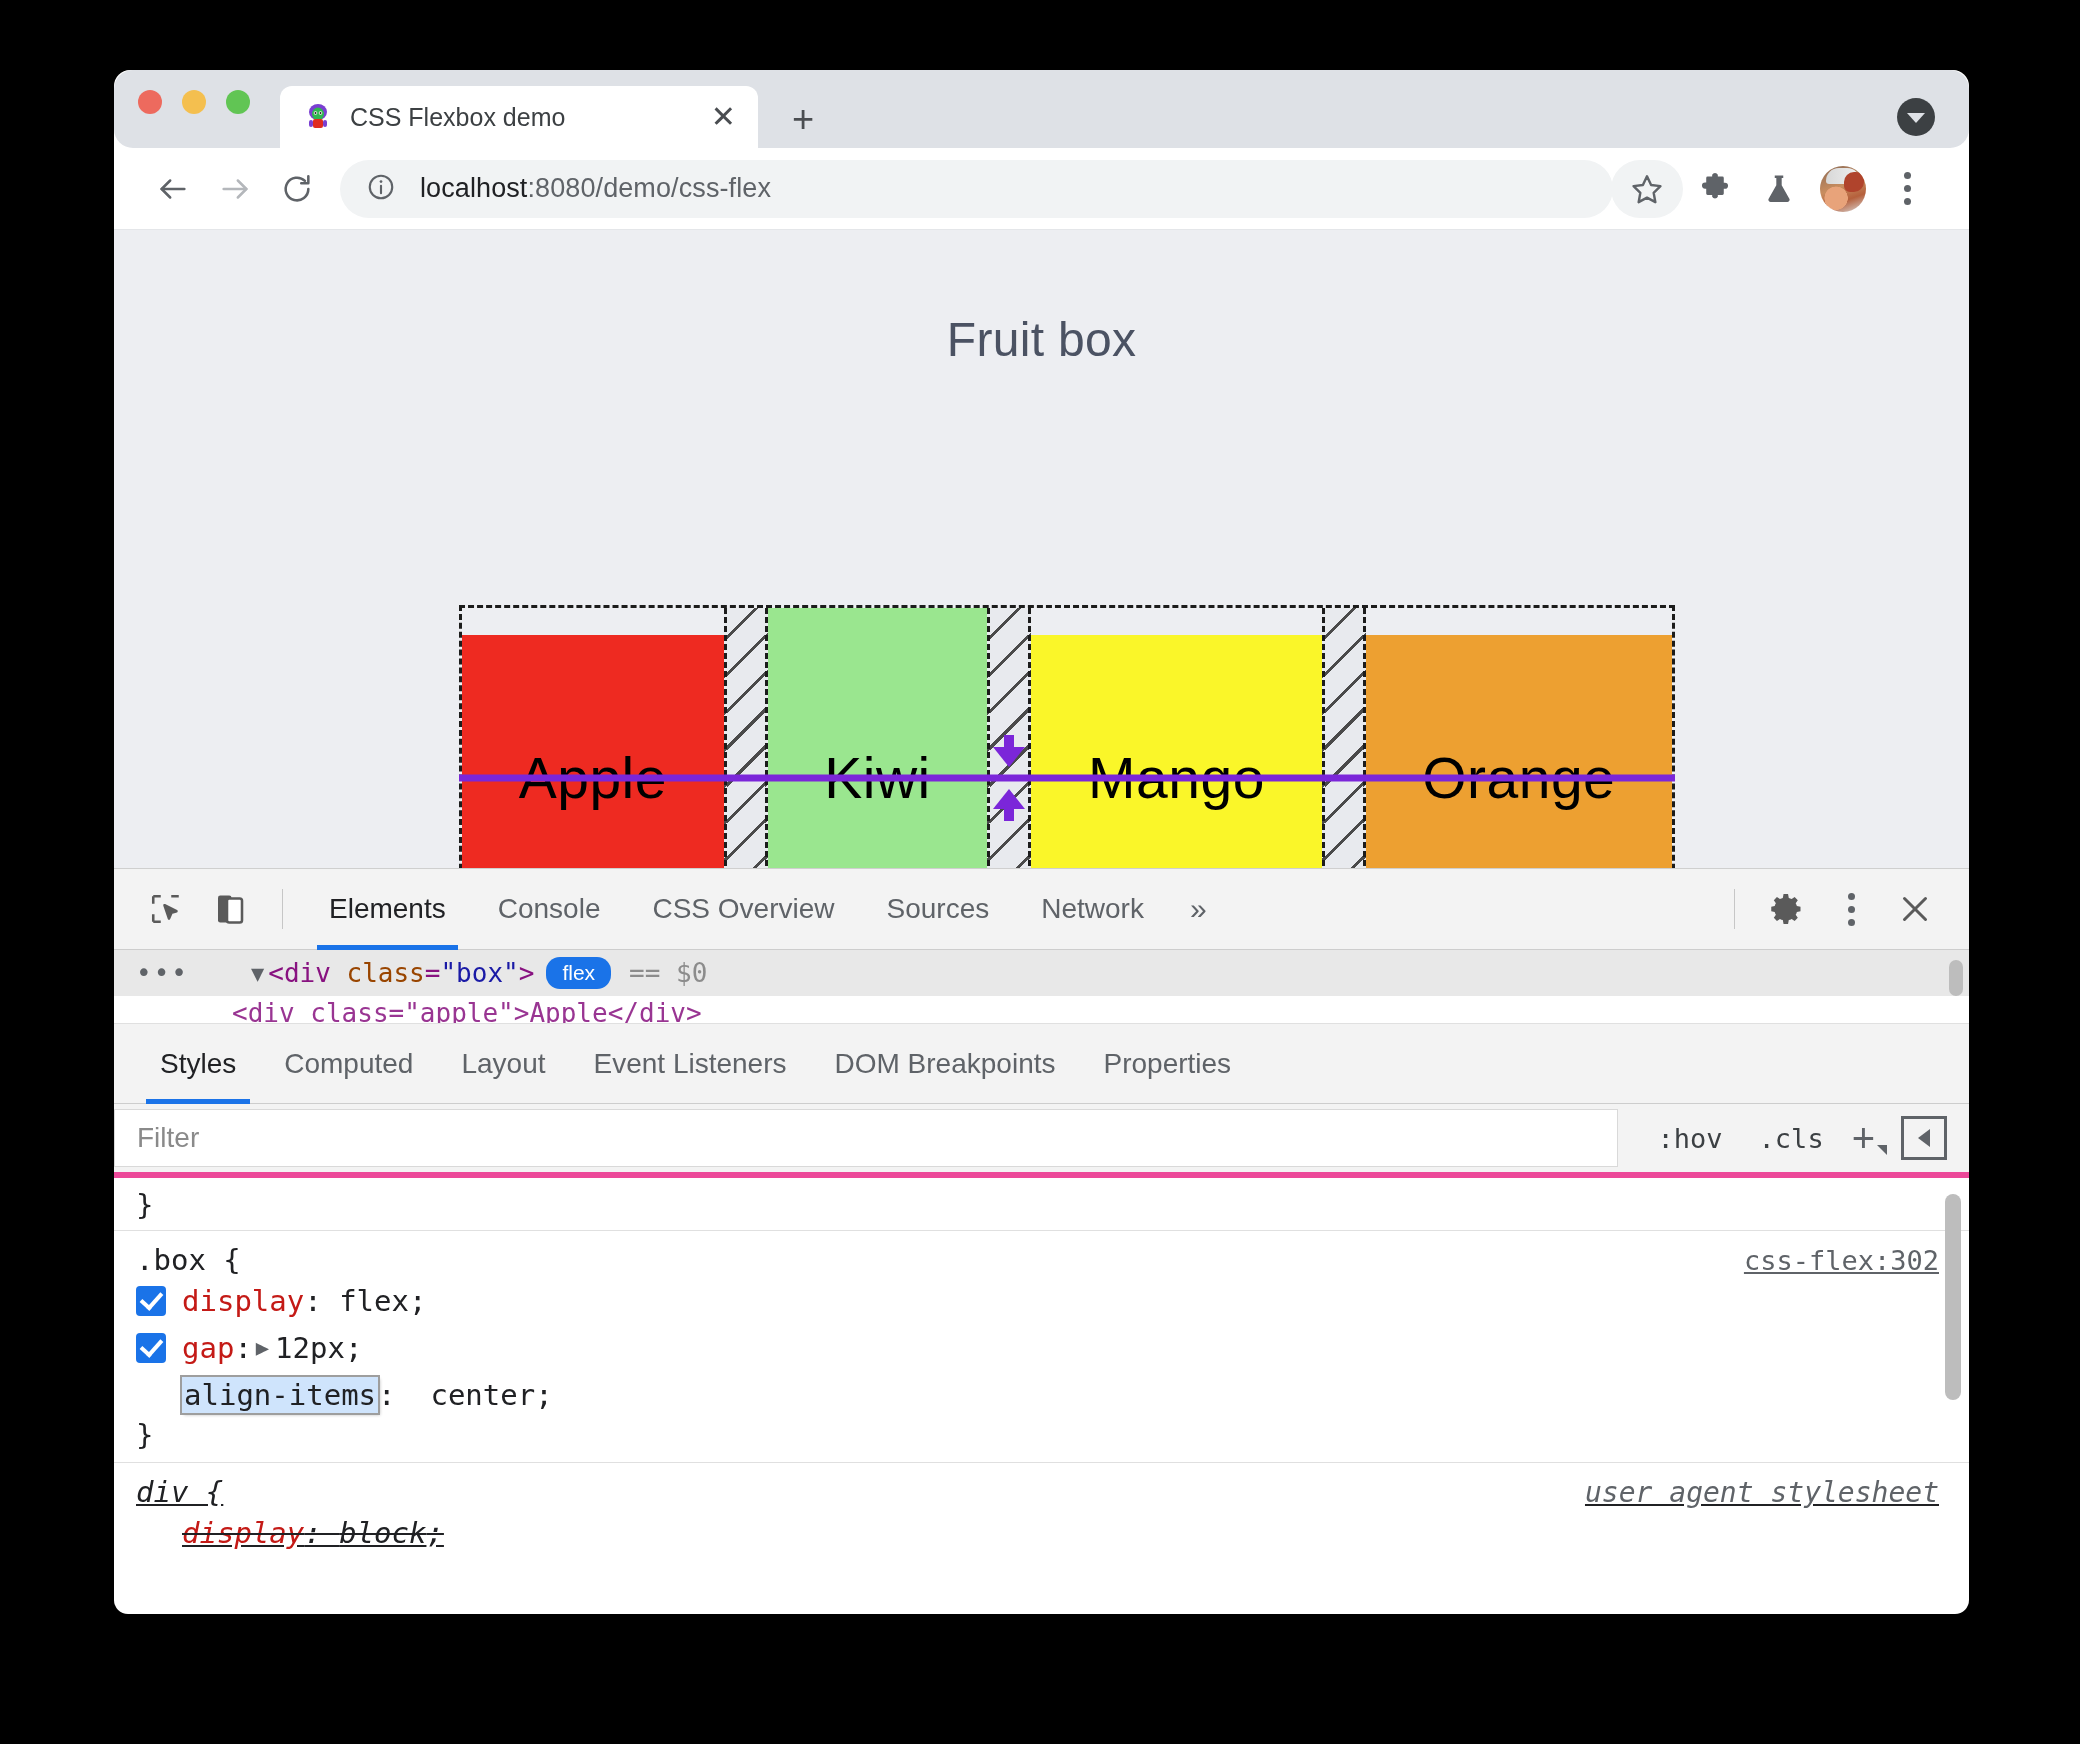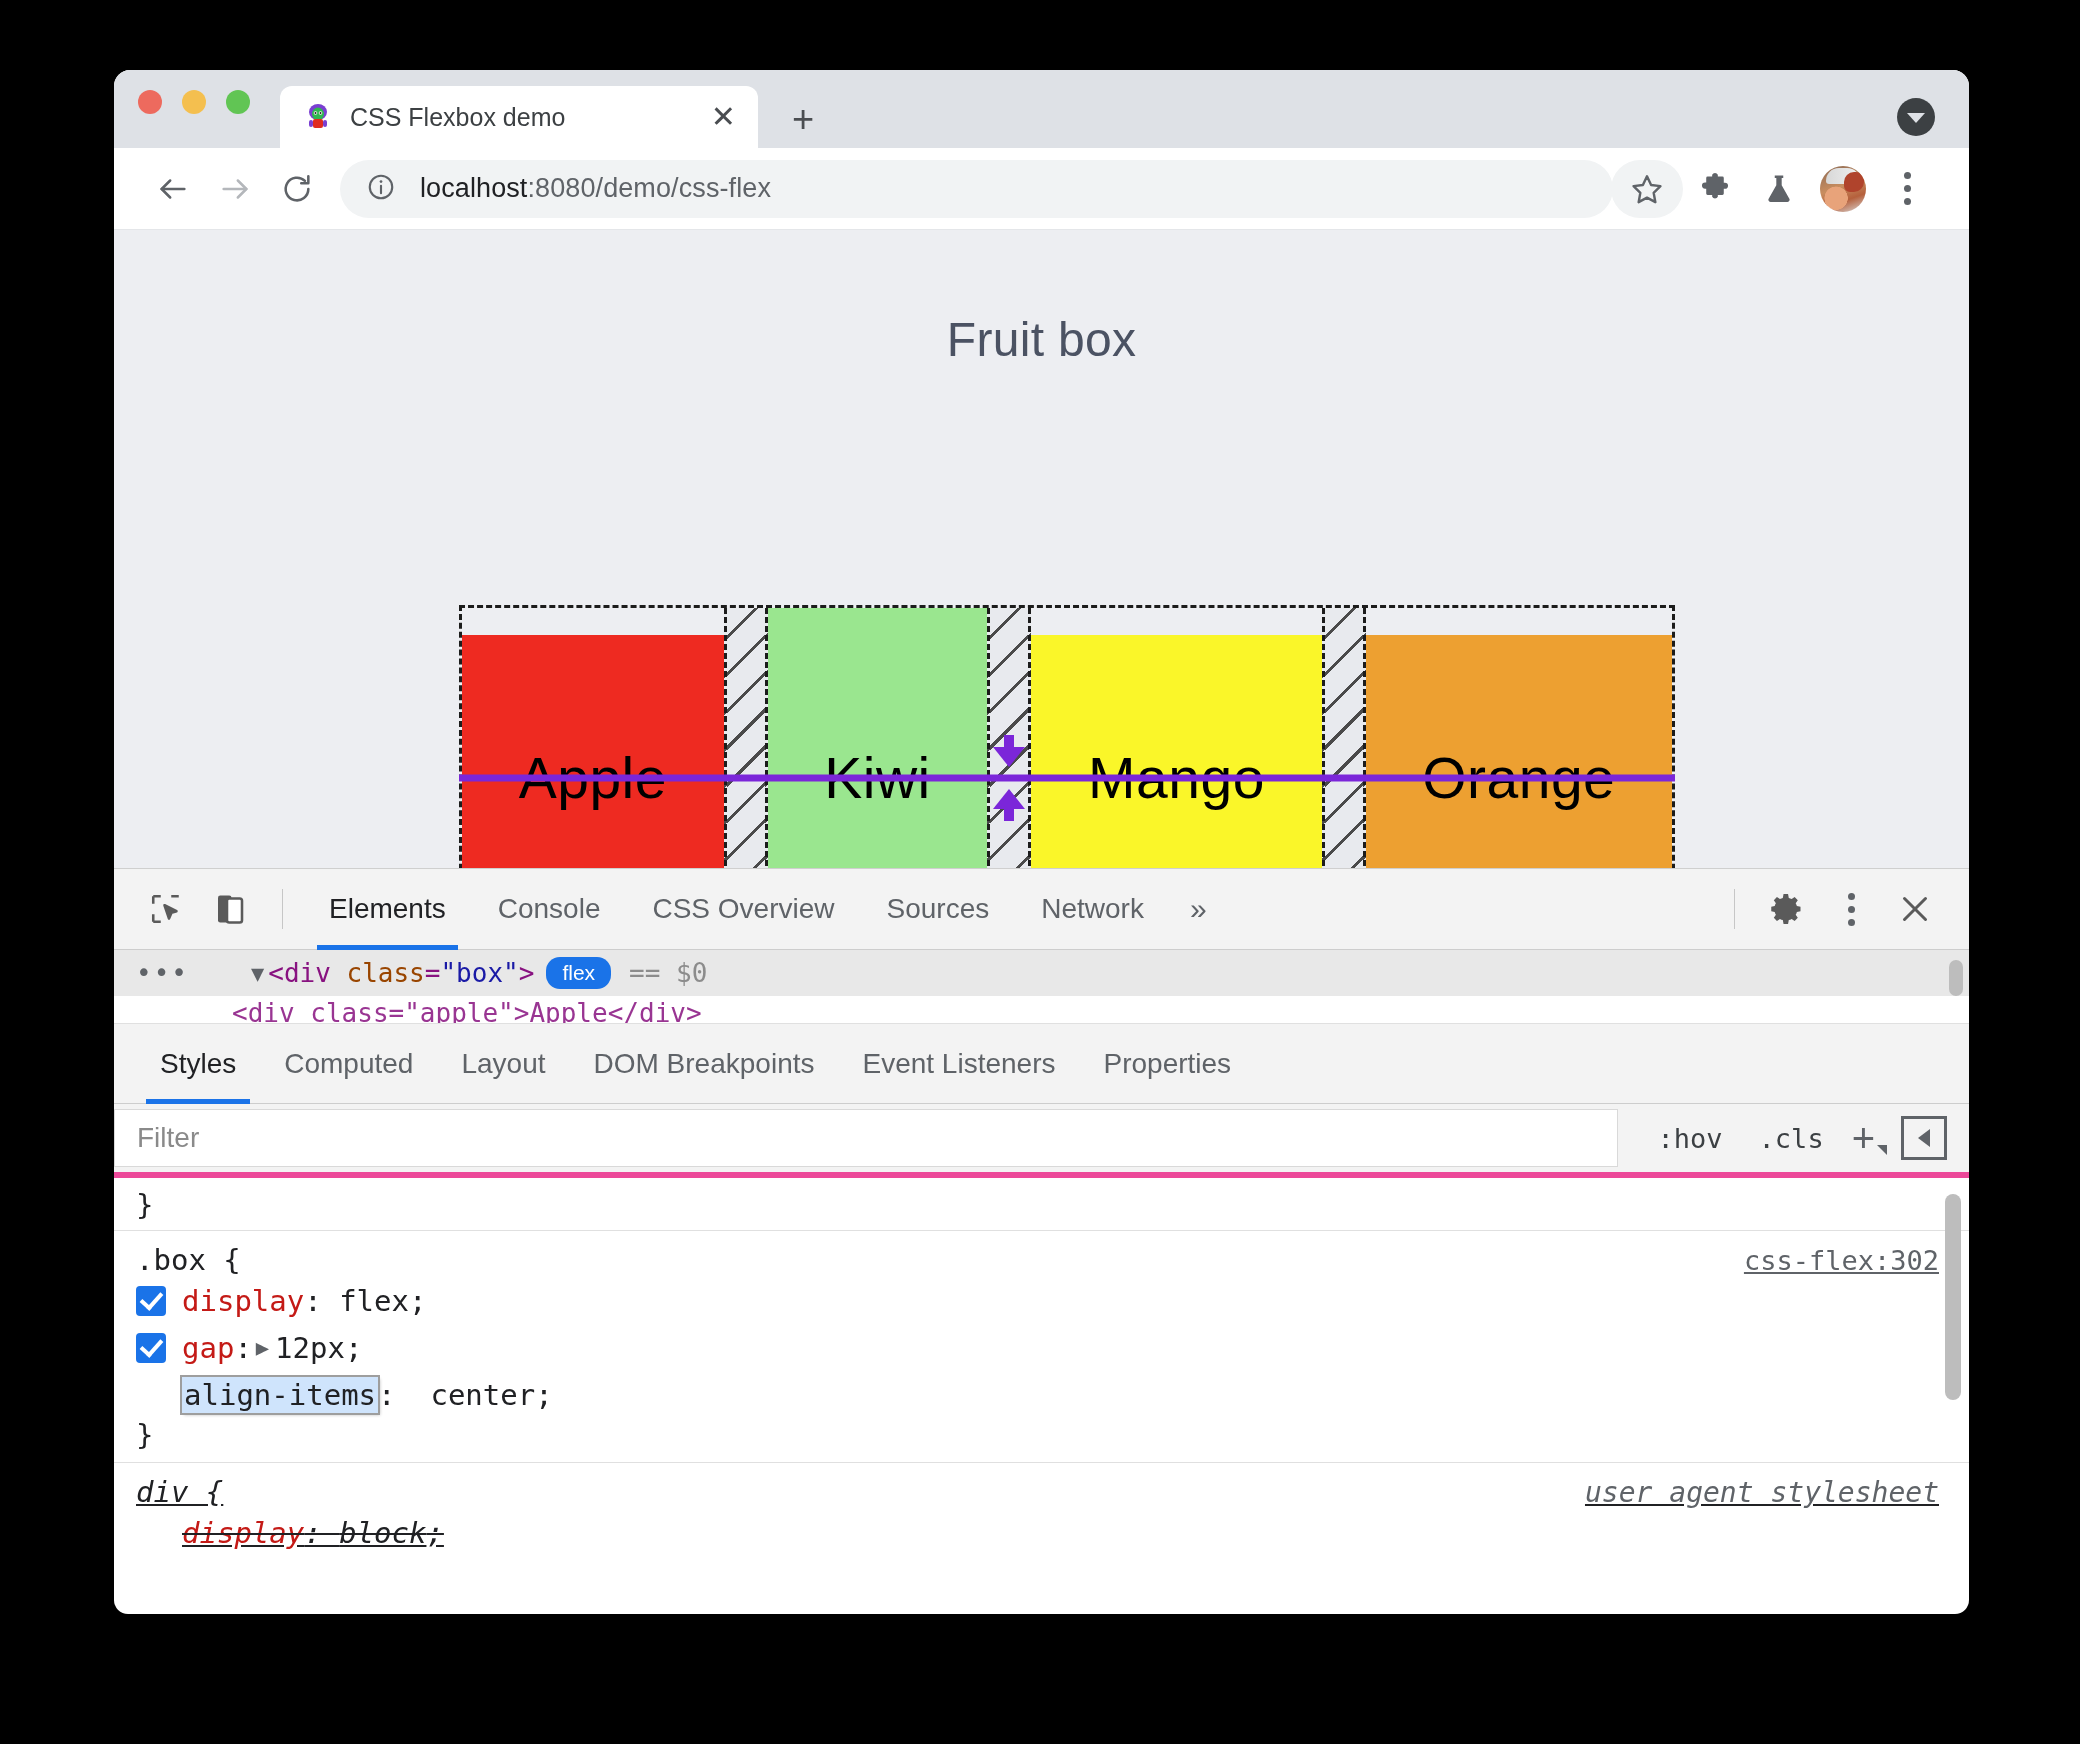--- a/index.html
+++ b/index.html
@@ -22,20 +22,21 @@
   }
 
   
   .tabstrip {
     height: 78px;
     background: #dee1e6;
     display: flex;
     align-items: flex-end;
     padding-left: 24px;
     position: relative;
+    border-radius: 19px;
   }
   .traffic { display: flex; gap: 20px; align-items: center; height: 78px; padding-bottom: 14px;}
   .dot { width: 24px; height: 24px; border-radius: 50%; }
   .dot.red { background: #ed6a5e; }
   .dot.yel { background: #f4bf4f; }
   .dot.grn { background: #61c554; }
 
   .tab {
     margin-left: 30px;
     width: 478px; height: 62px;
@@ -473,22 +474,22 @@
       <div class="dom-row dom-row2">
         <span class="tagc">&lt;div class="apple"&gt;Apple&lt;/div&gt;</span>
       </div>
       <span class="dom-scroll"></span>
     </div>
 
     <div class="sp-tabs">
       <span class="sp-tab active">Styles</span>
       <span class="sp-tab">Computed</span>
       <span class="sp-tab">Layout</span>
+      <span class="sp-tab">Event Listeners</span>
       <span class="sp-tab">DOM Breakpoints</span>
-      <span class="sp-tab">Event Listeners</span>
       <span class="sp-tab">Properties</span>
     </div>
 
     <div class="filter-row">
       <span class="filter-input">Filter</span>
       <div class="filter-actions">
         <span class="fa-txt">:hov</span>
         <span class="fa-txt">.cls</span>
         <span class="fa-plus">+</span>
         <span class="fa-panel">

